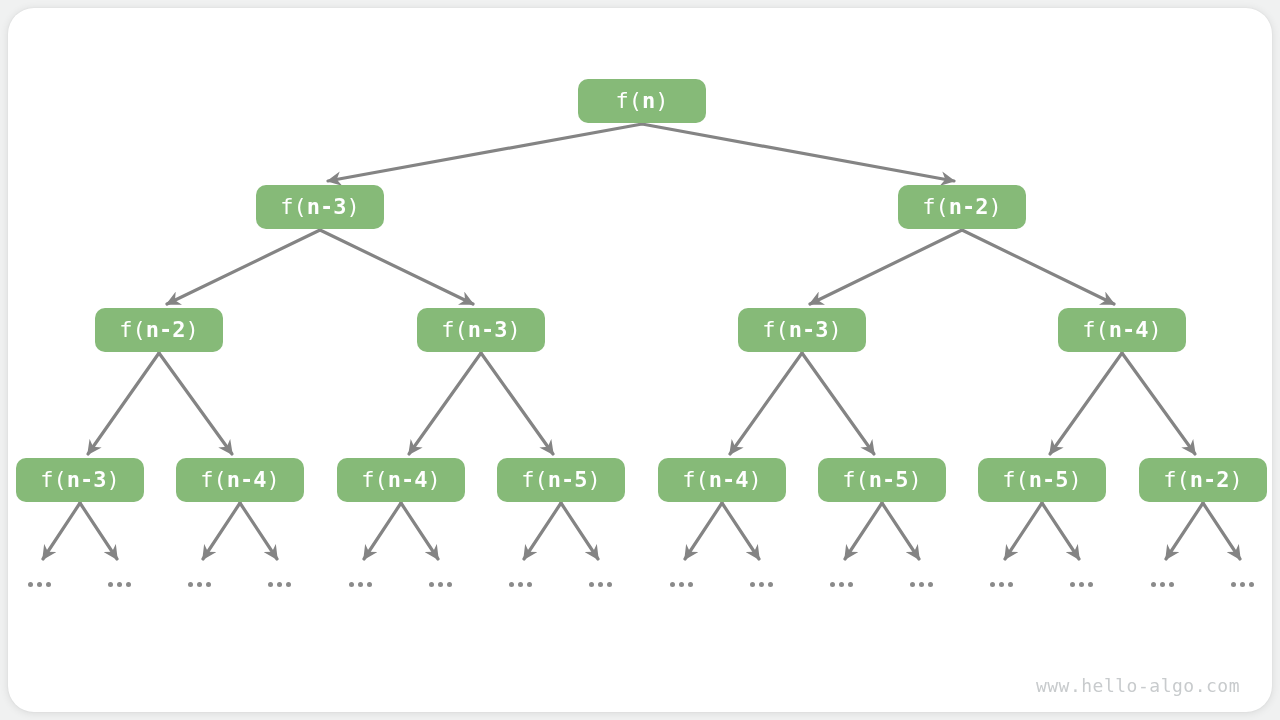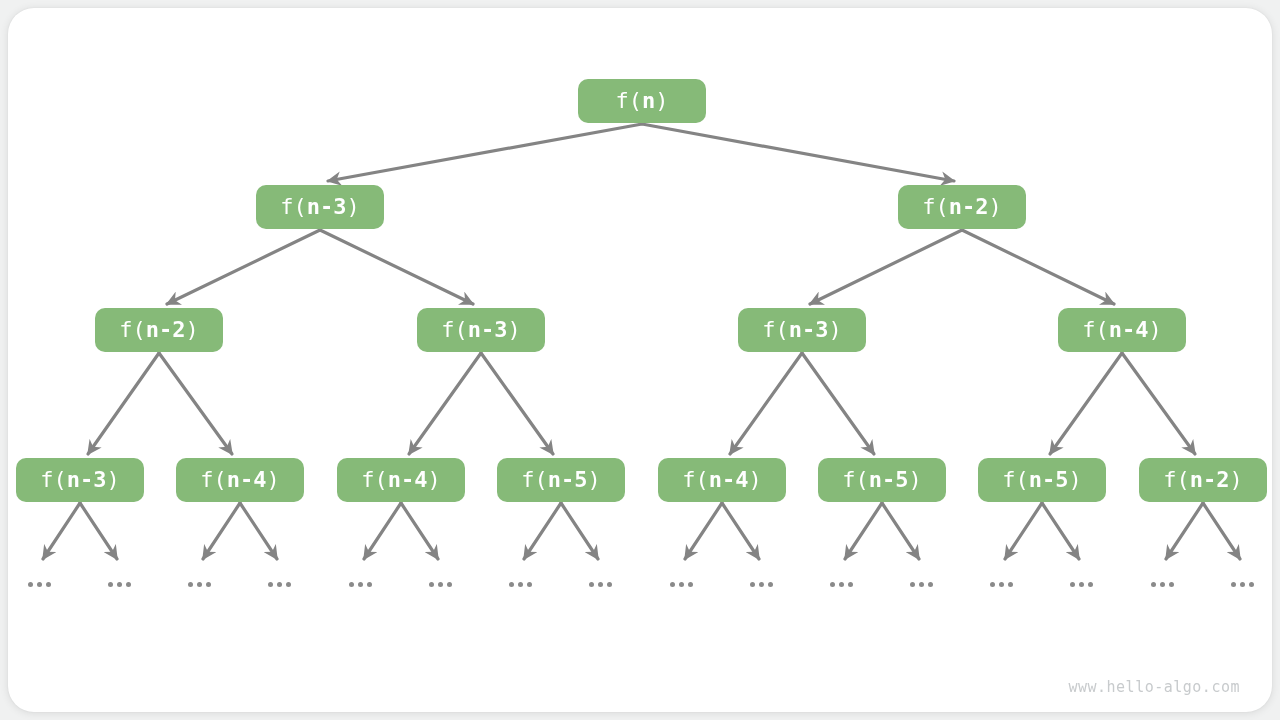--- a/index.html
+++ b/index.html
@@ -46,21 +46,21 @@
   }
   .dot {
     width: 5px; height: 5px;
     border-radius: 50%;
     display: inline-block;
   }
   .watermark {
     position: absolute;
     right: 40px;
     bottom: 24px;
-    font-size: 15px;
+    font-size: 18px;
     letter-spacing: 0.5px;
   }
 </style>
 </head>
 <body style="background: rgb(240, 241, 241);">
 
 <div class="card" style="background: rgb(255, 255, 255);"></div>
 
 <svg id="edge-layer" class="edges" viewBox="0 0 1280 720">
     <defs>

